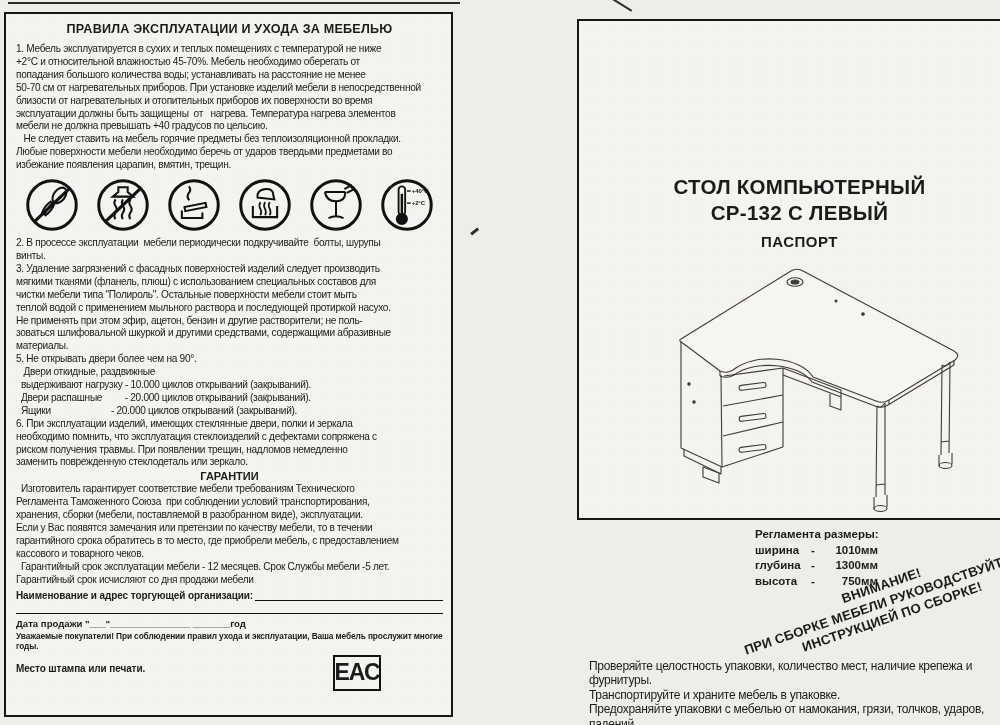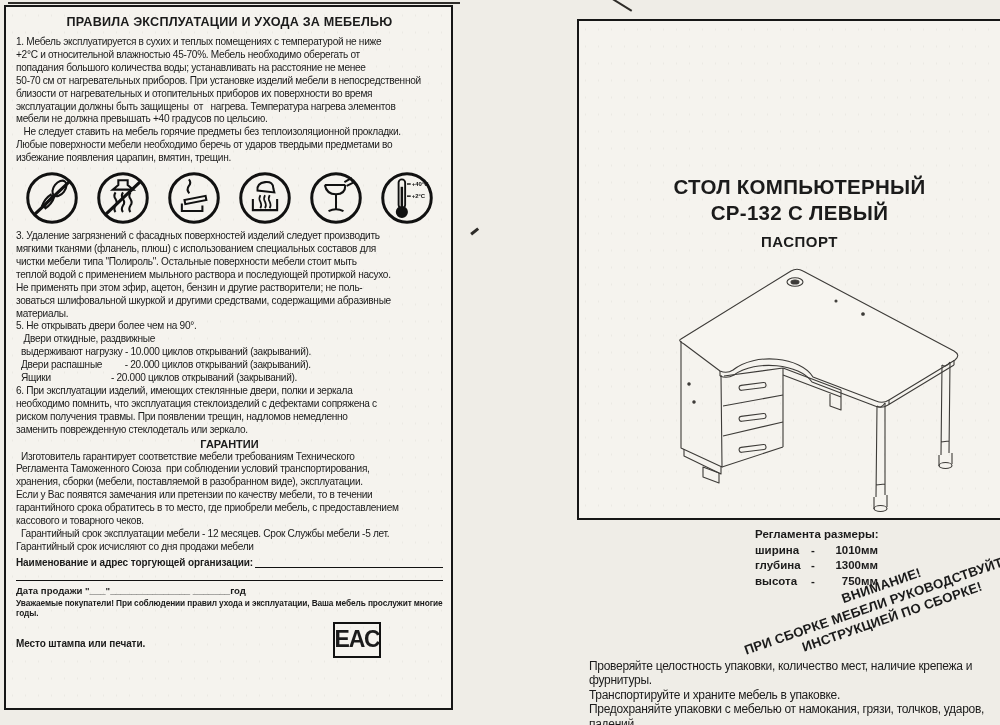--- a/index.html
+++ b/index.html
@@ -6,37 +6,37 @@
   .scan{
     position:relative;width:1000px;height:725px;overflow:hidden;
     background:#efede7;
     font-family:"Liberation Sans", sans-serif;color:#1b1b1b;
   }
   .page{
     position:absolute;background:#f5f3ee;border:2px solid #161616;box-sizing:border-box;
     background-image:radial-gradient(rgba(40,35,30,0.05) 0.6px, transparent 0.9px);
     background-size:13px 17px;
   }
-  .page-left{left:4px;top:5px;width:449px;height:705px;padding:6px 8px 4px 10px;overflow:hidden;}
+  .page-left{left:4px;top:12px;width:449px;height:705px;padding:6px 8px 4px 10px;overflow:hidden;}
   .page-right{left:543px;top:19px;width:445px;height:501px;margin-left:34px;}
 
   
   .lp-title{font-size:12.6px;font-weight:bold;text-align:center;margin:2px 0 7px 0;letter-spacing:.2px;}
   .body-par{font-size:10.1px;line-height:12.9px;letter-spacing:-0.3px;white-space:pre-wrap;margin:0;}
   .warranty-title{font-size:11px;font-weight:bold;text-align:center;margin:1px 0;}
   .icons-row{display:flex;justify-content:space-between;align-items:center;padding:0 8px;margin:5px 0 4px 0;}
   .picto{width:56px;height:56px;flex:0 0 auto;}
   .picto svg{width:100%;height:100%;}
   .org-row{display:flex;align-items:flex-end;margin-top:3px;}
   .small-bold{font-size:10px;font-weight:bold;letter-spacing:-0.1px;}
   .fill-line{flex:1;border-bottom:1.4px solid #111;height:10px;margin-left:2px;}
   .blank-line{height:12px;border-bottom:1.6px solid #111;margin-bottom:4px;}
   .date-line{font-size:9.6px;font-weight:bold;margin:3px 0 1px 0;}
   .customers-note{font-size:8.3px;font-weight:bold;letter-spacing:-0.1px;margin:2px 0 0 0;}
-  .stamp-row{display:flex;justify-content:space-between;align-items:center;margin-top:4px;padding-right:62px;}
+  .stamp-row{display:flex;justify-content:space-between;align-items:flex-start;margin-top:4px;padding-right:62px;}
   .stamp-note{margin-top:8px;}
   .eac-wrap{text-align:center;}
   .eac-box{
     width:44px;height:32px;border:2.5px solid #111;display:flex;align-items:center;justify-content:center;
     font-size:23px;font-weight:bold;letter-spacing:-1px;transform-origin:center;
   }
 
   
   .rp-title{position:absolute;left:0;top:153px;width:100%;text-align:center;
     font-size:20.5px;font-weight:bold;line-height:26px;letter-spacing:.3px;}
@@ -153,20 +153,22 @@
             <line x1="24.5" y1="18" x2="24.5" y2="42" stroke-width="2.6"></line>
             <line x1="30" y1="15" x2="34" y2="15" stroke-width="1.5"></line>
             <line x1="30" y1="28" x2="34" y2="28" stroke-width="1.5"></line>
           </g>
           <text x="35" y="17" font-size="6.4" font-weight="bold" fill="#111" stroke="none">+40°С</text>
           <text x="35" y="30.5" font-size="6.4" font-weight="bold" fill="#111" stroke="none">+2°С</text>
         </svg>
       </span>
     </div>
 
+    <p class="body-par">2. В просессе эксплуатации  мебели периодически подкручивайте  болты, шурупы
+винты.</p>
     <p class="body-par">3. Удаление загрязнений с фасадных поверхностей изделий следует производить
 мягкими тканями (фланель, плюш) с использованием специальных составов для
 чистки мебели типа "Полироль". Остальные поверхности мебели стоит мыть
 теплой водой с применением мыльного раствора и последующей протиркой насухо.
 Не применять при этом эфир, ацетон, бензин и другие растворители; не поль-
 зоваться шлифовальной шкуркой и другими средствами, содержащими абразивные
 материалы.</p>
     <p class="body-par">5. Не открывать двери более чем на 90°.
    Двери откидные, раздвижные
   выдерживают нагрузку - 10.000 циклов открываний (закрываний).

